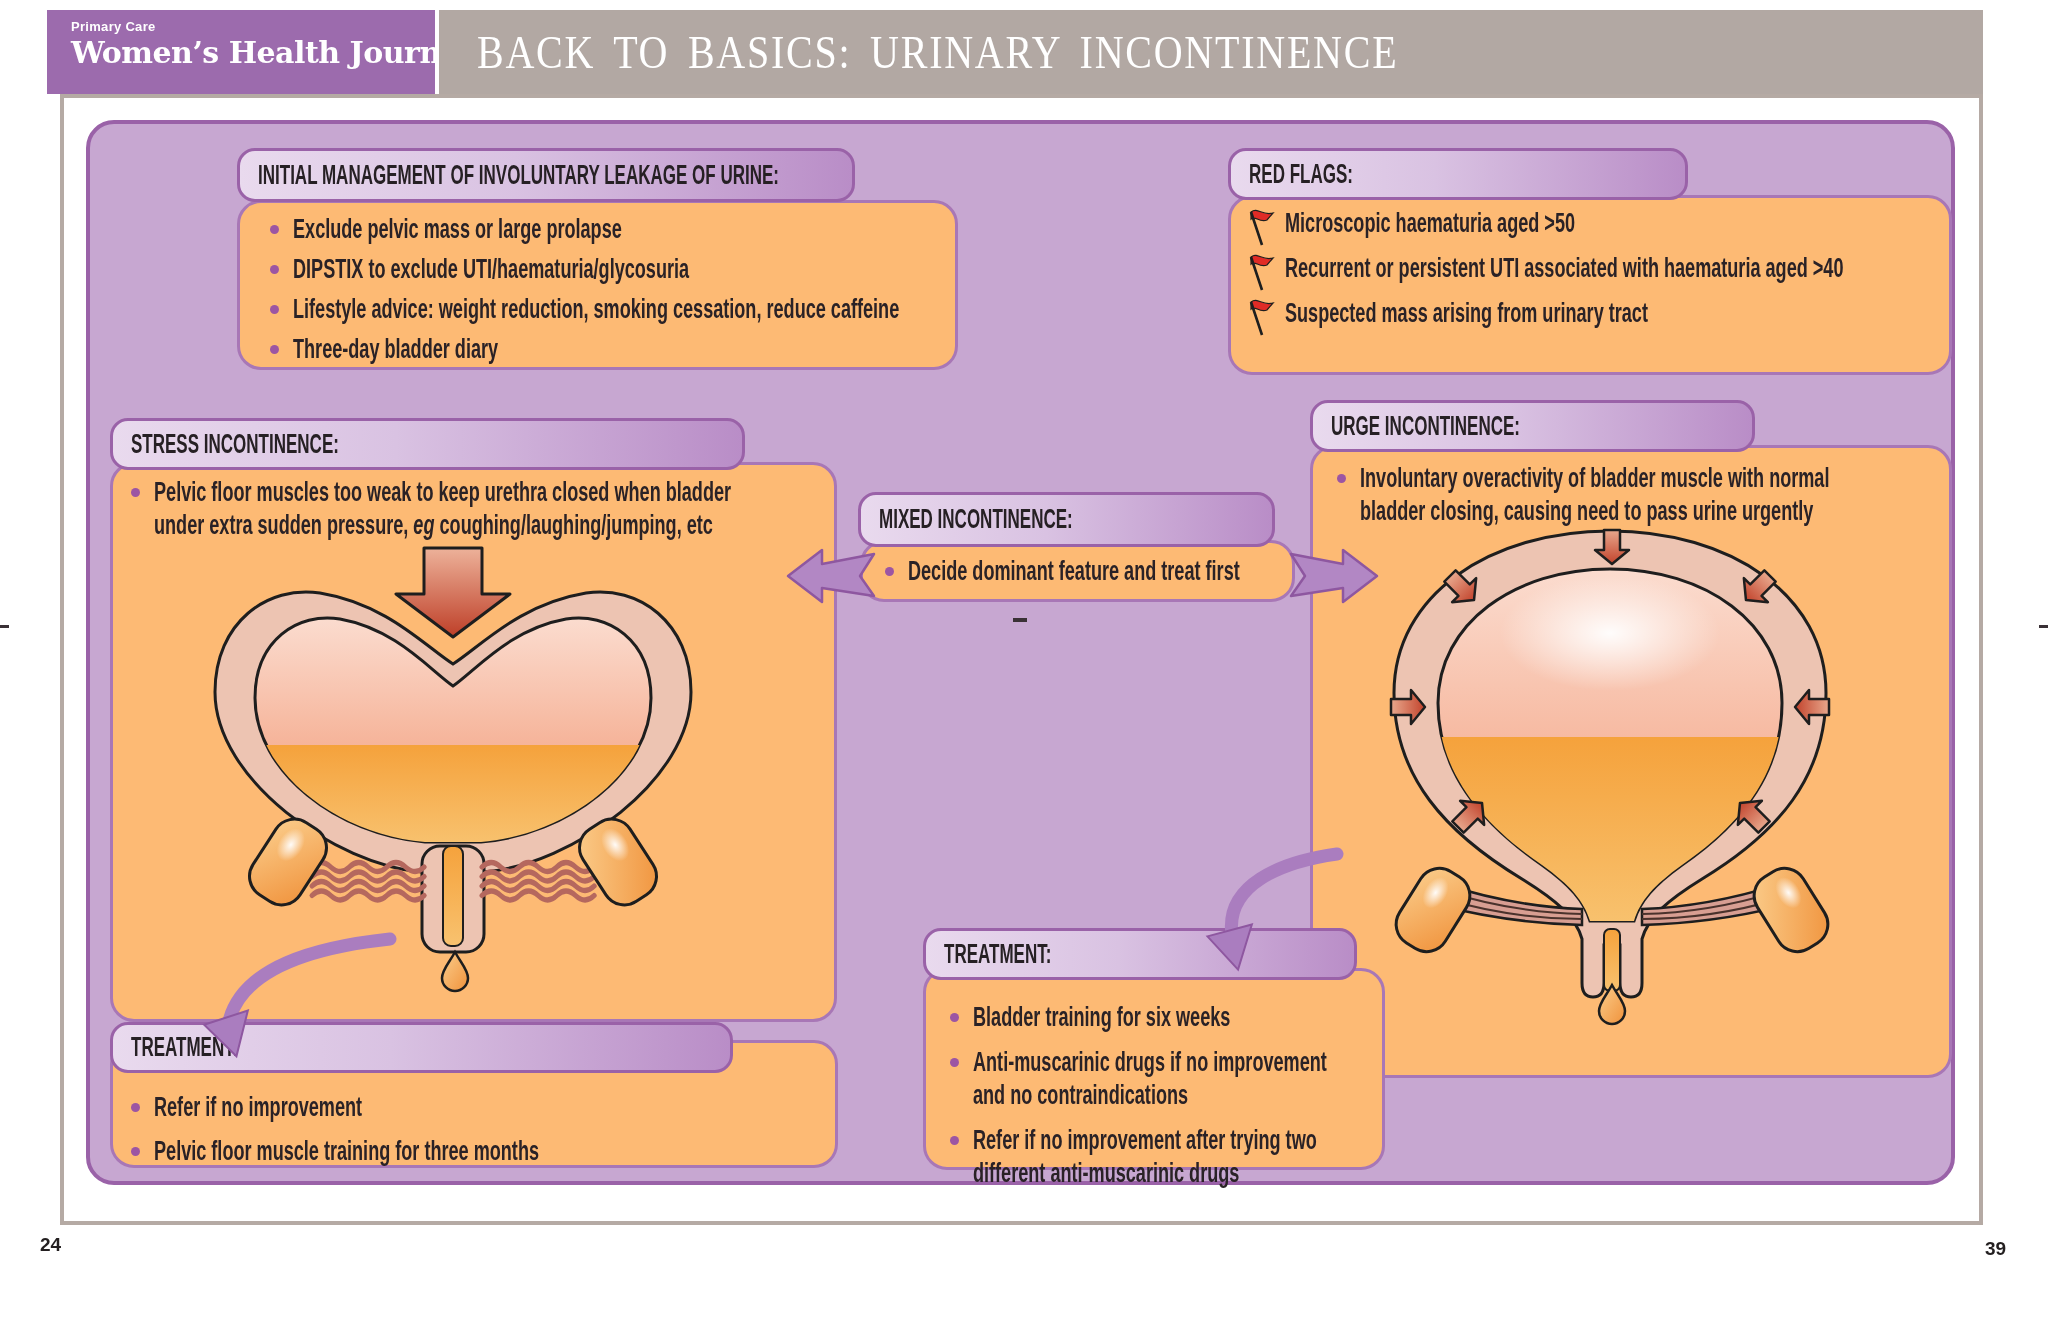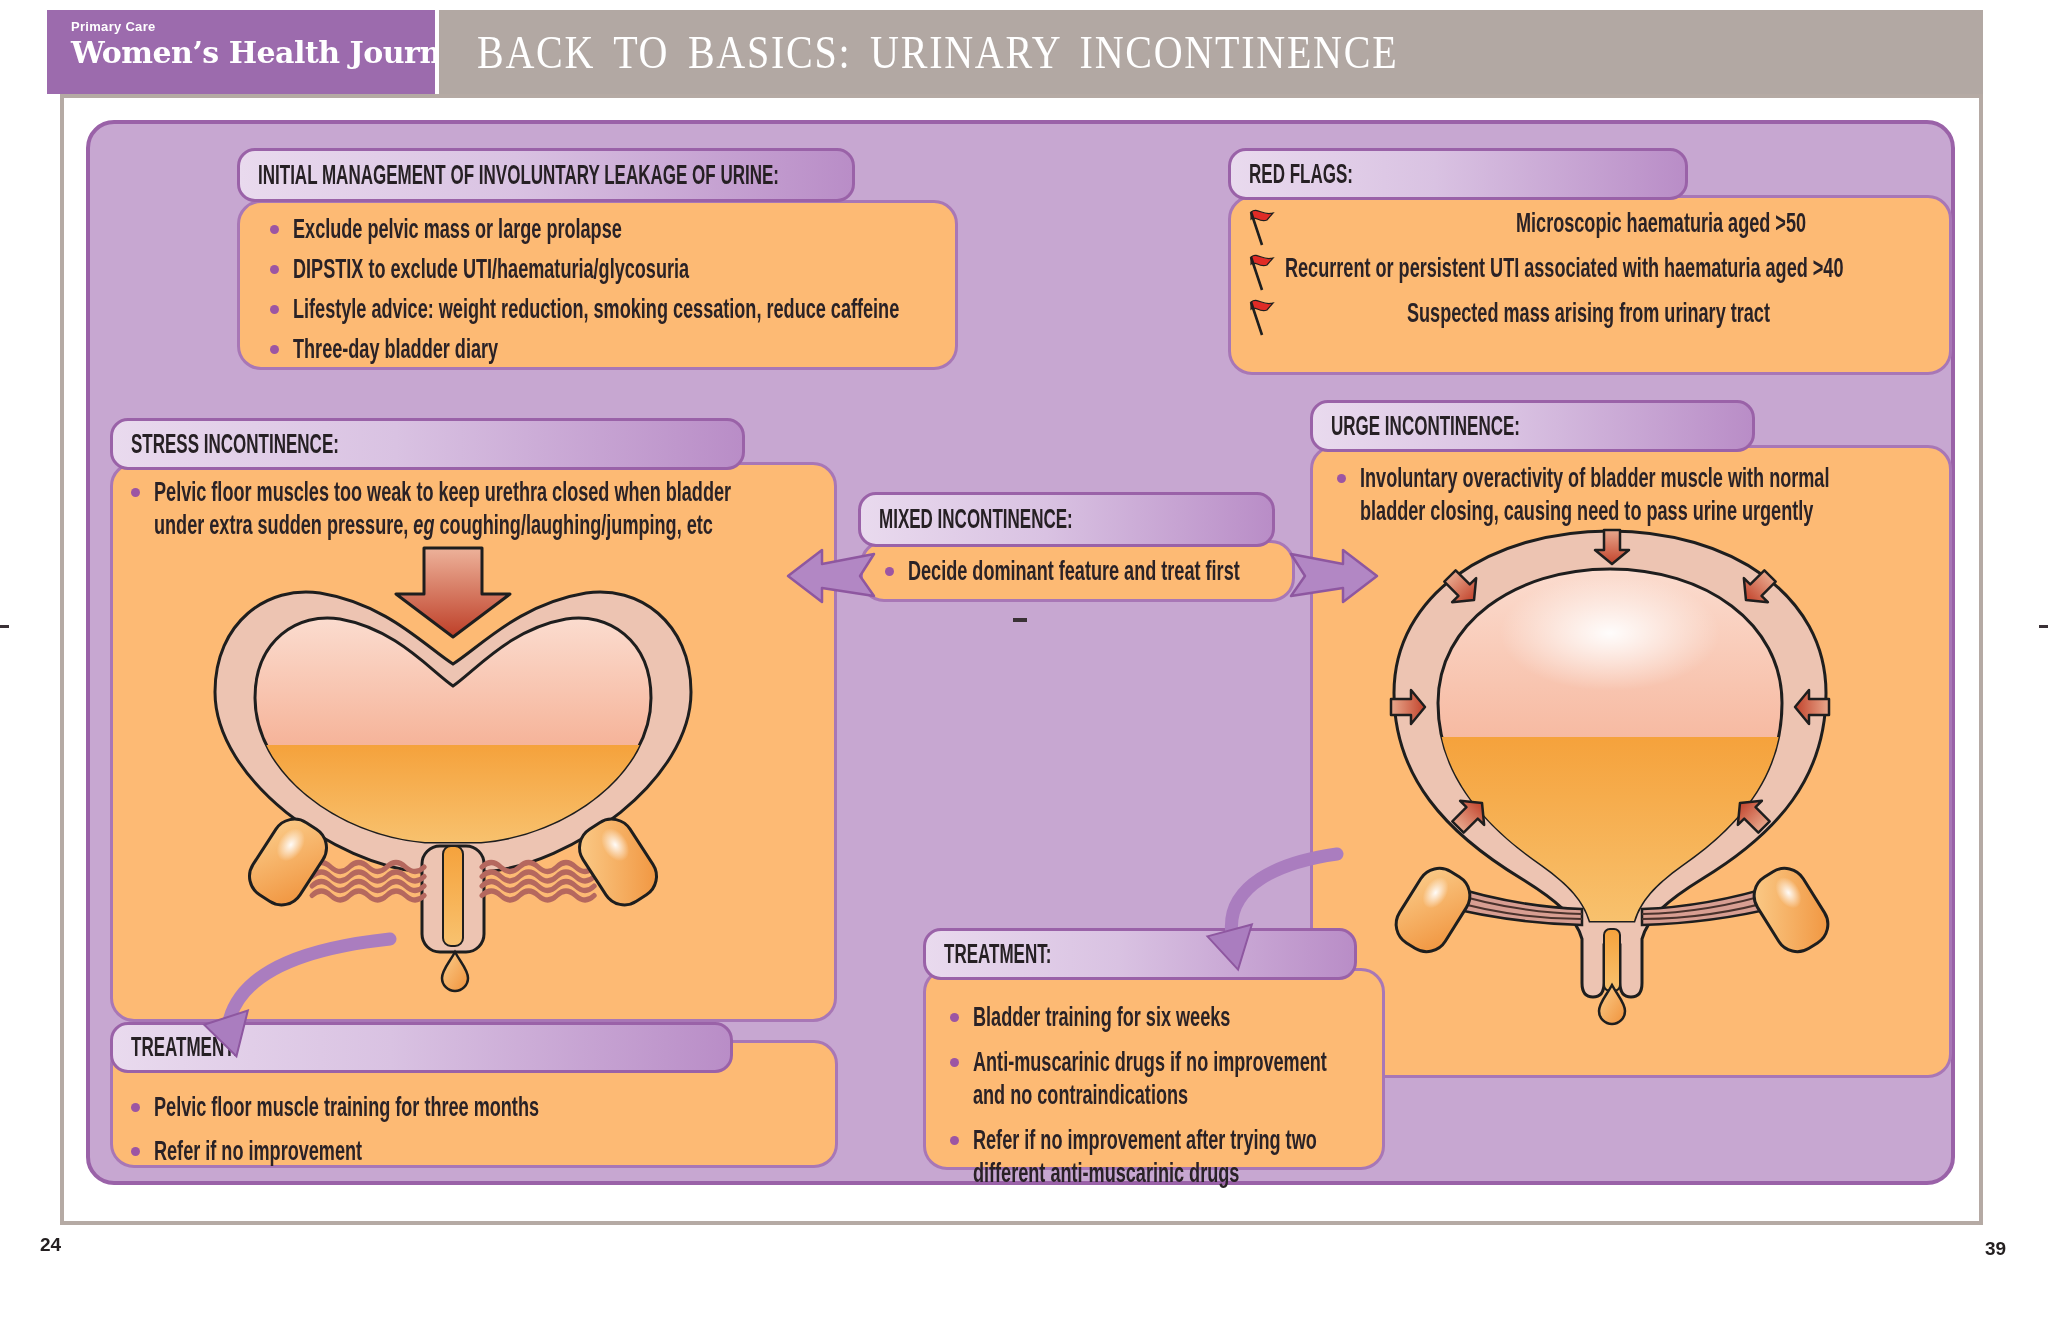--- a/index.html
+++ b/index.html
@@ -32,21 +32,21 @@
   
   .ct{display:inline-block;white-space:nowrap;transform:scaleX(.67);transform-origin:0 60%;}
   .bl{font-size:27px;font-weight:700;line-height:33px;color:#2A2226;}
   .item{display:flex;align-items:flex-start;}
   .dot{width:9px;height:9px;border-radius:50%;background:#9C55A3;flex:0 0 9px;
        margin:12px 14px 0 0;}
   .flag{flex:0 0 30px;margin:1px 8px 0 0;}
   em{font-style:italic;}
   
   .list-init{padding:10px 0 0 30px;}  .list-init .item{height:40px;}
-  .list-flags{padding:9px 0 0 16px;}  .list-flags .item{height:45px;justify-content:space-between;}
+  .list-flags{padding:9px 0 0 16px;}  .list-flags .item{height:45px;}
   .list-tl{padding:48px 0 0 18px;}    .list-tl .item{height:44px;}
   
   .dash{background:#3A3136;}
   .pgnum{font-size:19px;font-weight:700;color:#231F20;}
 </style>
 </head>
 <body>
 
 <div id="page">
 
@@ -292,25 +292,25 @@
     <polygon points="6,38 40,12 40,26 92,16 78,38 92,58 40,50 40,64" fill="#B287C4" stroke="#8E57A0" stroke-width="2.5" stroke-linejoin="round"></polygon>
   </svg>
   <svg class="abs" style="left:1288px;top:538px;" width="95" height="70" viewBox="0 0 95 70">
     <polygon points="89,38 55,12 55,26 3,16 17,38 3,58 55,50 55,64" fill="#B287C4" stroke="#8E57A0" stroke-width="2.5" stroke-linejoin="round"></polygon>
   </svg>
 
   <div class="abs box" style="left:110px;top:1040px;width:728px;height:128px;">
     <div class="list-tl">
       <div class="item">
           <span class="dot"></span>
+          <span class="bl"><span class="ct">Refer if no improvement</span></span>
+        </div>
+      <div class="item">
+          <span class="dot"></span>
           <span class="bl"><span class="ct">Pelvic floor muscle training for three months</span></span>
-        </div>
-      <div class="item">
-          <span class="dot"></span>
-          <span class="bl"><span class="ct">Refer if no improvement</span></span>
         </div>
     </div>
   </div>
   <div class="abs pill" style="left:110px;top:1022px;width:623px;height:51px;">
     <span class="hd">TREATMENT:</span>
   </div>
 
   <div class="abs box" style="left:923px;top:968px;width:462px;height:202px;">
     <div style="padding:30px 0 0 24px;">
       <div class="item" style="margin-bottom:12px;">

